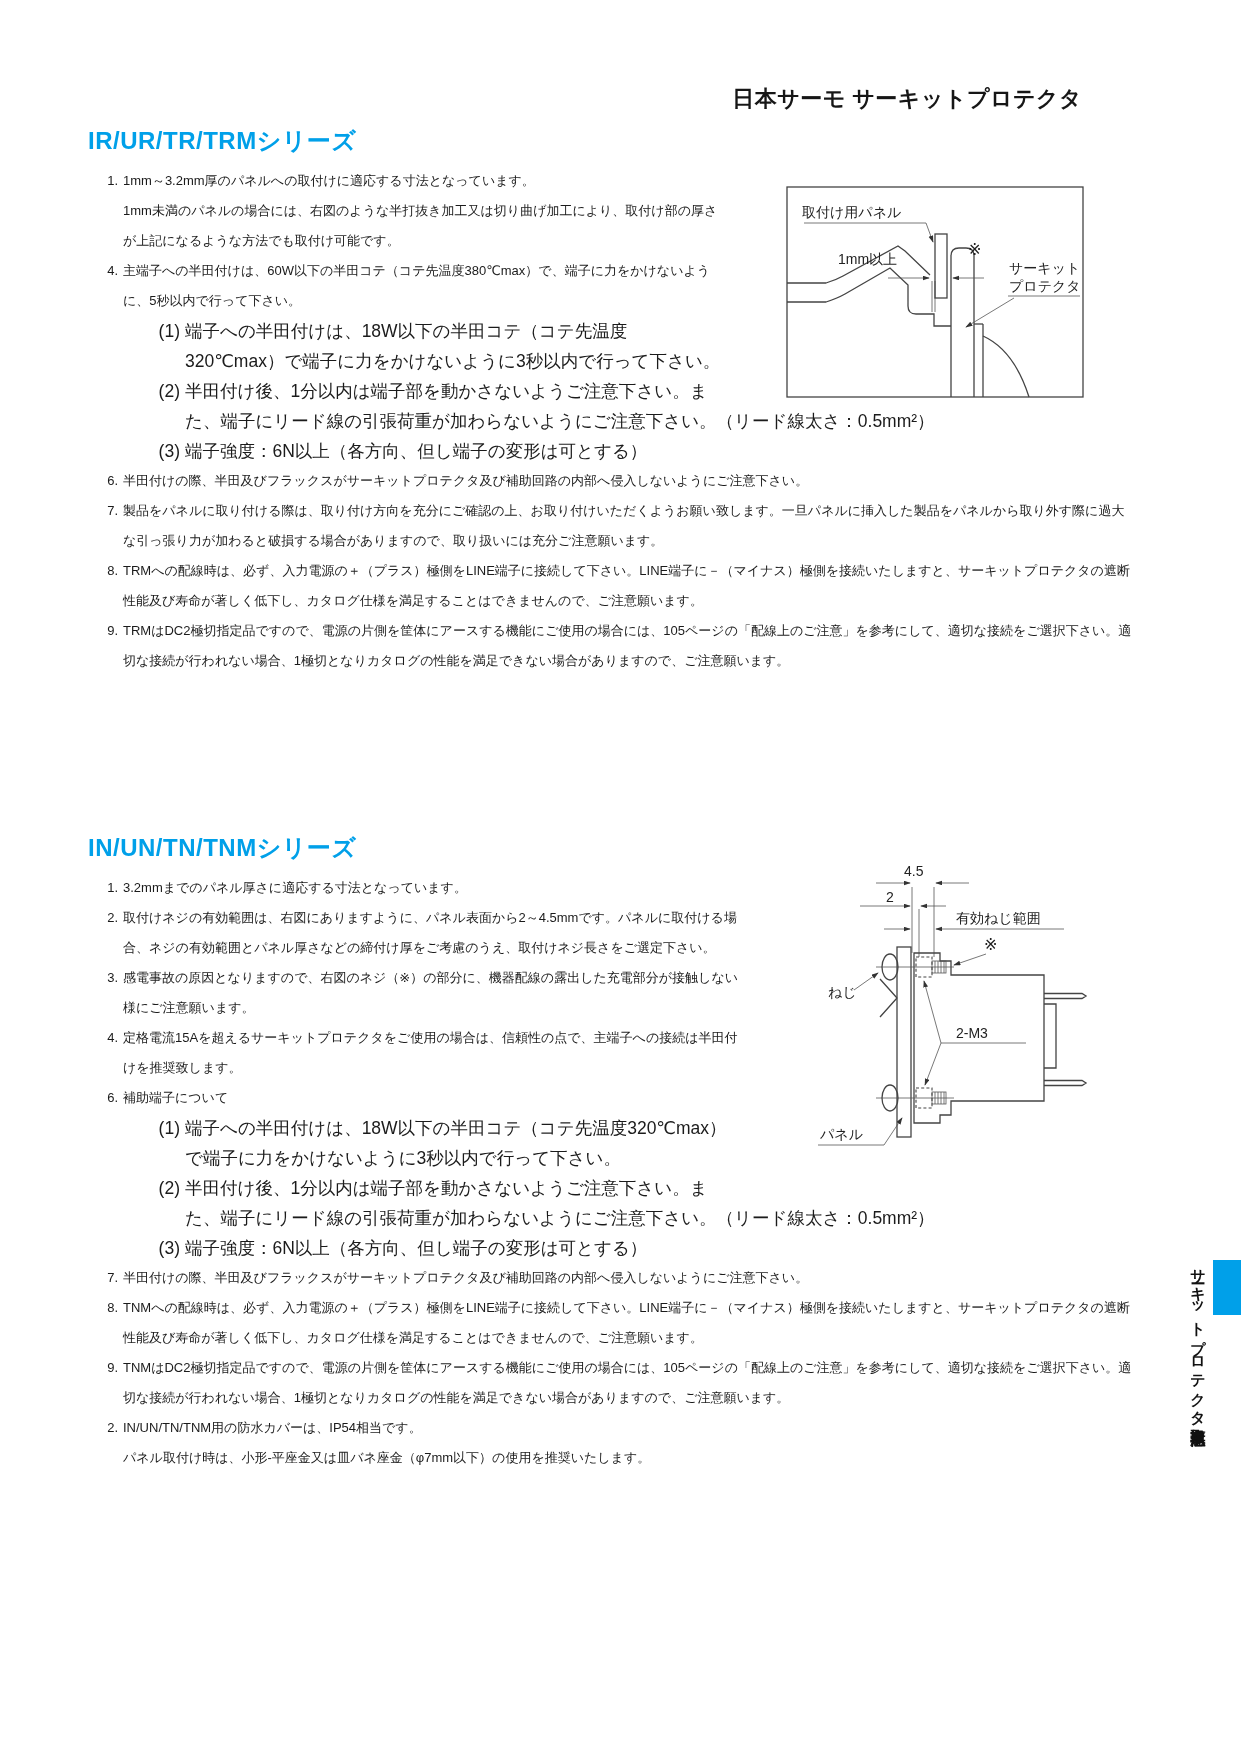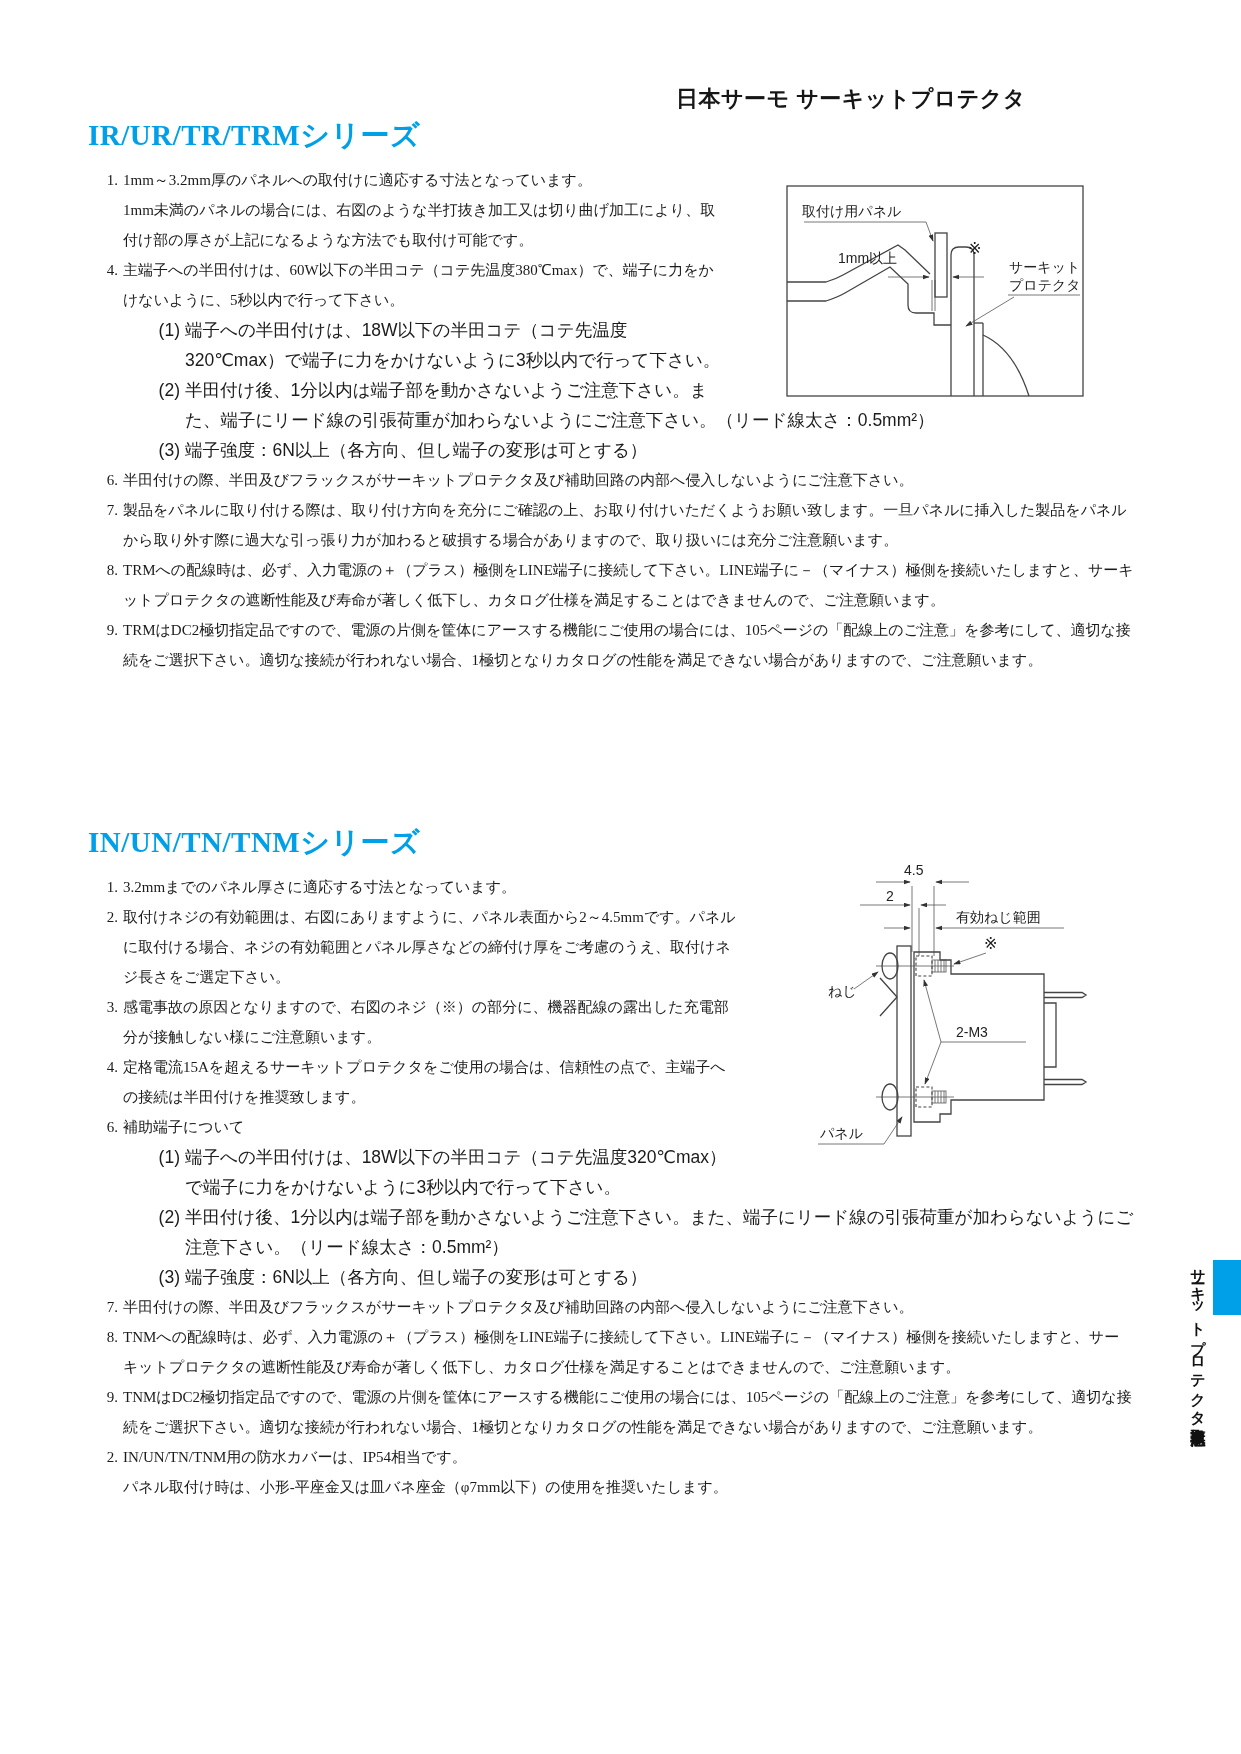--- a/index.html
+++ b/index.html
@@ -2,32 +2,31 @@
 <html lang="ja" style="--accent: #00A0E9;"><head>
 <meta charset="utf-8">
 <style>
   :root{ --accent:#00A0E9; }
   html,body{margin:0;padding:0;background:#fff;}
   .page{
     position:relative;width:1241px;height:1754px;background:#fff;overflow:hidden;
     font-family:"Liberation Sans","DejaVu Sans",sans-serif;color:#1b1b1b;
   }
   .doc-title{
-    position:absolute;left:620px;top:84px;width:462px;text-align:center;
+    position:absolute;left:620px;top:84px;width:462px;text-align:right;
     font-size:22px;font-weight:bold;letter-spacing:.5px;color:#161616;
   }
   .section{position:absolute;left:88px;width:1046px;}
   #section1{top:112px;}
   #section2{top:819px;}
   .sec-heading{
-    margin:4px 0 9px 0;font-size:29px;font-weight:bold;color:var(--accent,#00A0E9);
+    margin:13px 0 9px 0;font-size:24px;font-weight:bold;color:var(--accent,#00A0E9);
     letter-spacing:.5px;
-    font-family:Liberation Serif, serif;
   }
-  .item{padding-left:35px;text-indent:-35px;font-size:15px;line-height:30px;font-family:Liberation Serif, serif;}
+  .item{padding-left:35px;text-indent:-35px;font-size:13px;line-height:30px;}
   .sub{padding-left:97px;text-indent:-35px;font-size:17.5px;line-height:30px;}
   .num{display:inline-block;width:30px;text-align:right;margin-right:5px;text-indent:0;}
   .diag1{float:right;margin:20px 50px 6px 60px;}
   .diag2{float:right;margin:-12px 0 8px 26px;}
   svg .ln{stroke:#444;stroke-width:1.3;fill:none;}
   svg .thin{stroke:#555;stroke-width:.8;fill:none;}
   svg .dash{stroke:#444;stroke-width:1.1;fill:none;stroke-dasharray:3,2.2;}
   svg text{font-family:inherit;font-size:14px;fill:#222;}
   svg text.big{font-size:16px;}
   .sidebar-label{

